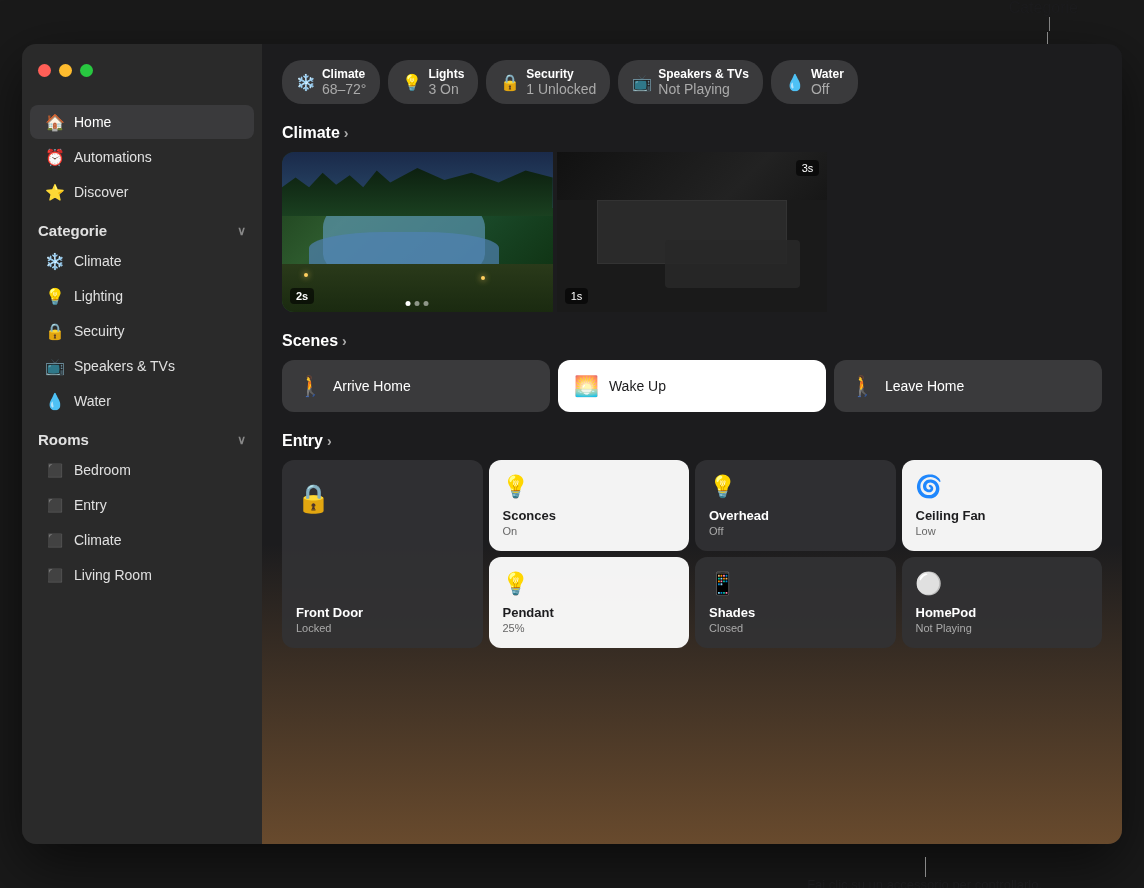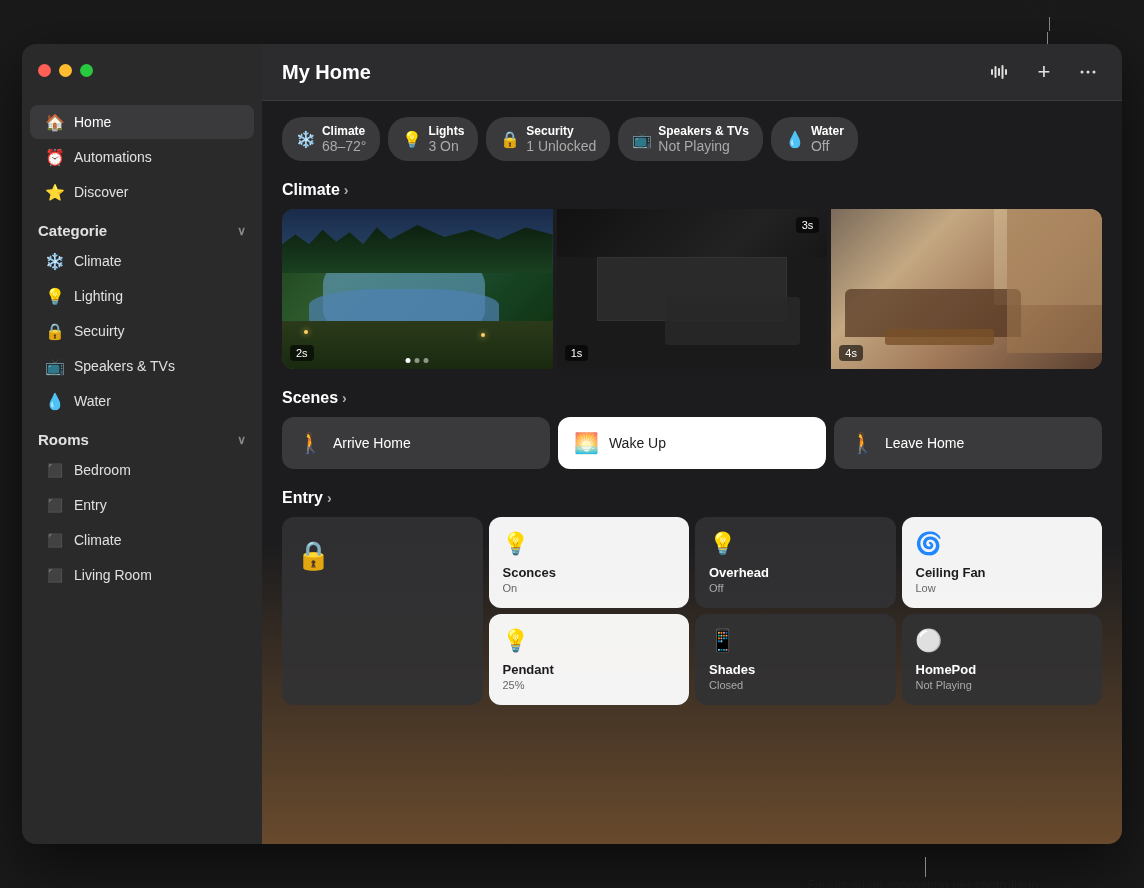--- a/index.html
+++ b/index.html
@@ -226,20 +226,21 @@
       margin-bottom: 20px;
     }
 
     .camera-thumb {
       position: relative;
       overflow: hidden;
     }
 
     .camera-1 {
       background: linear-gradient(135deg, #1a3a1a 0%, #2d5a2d 30%, #1a4a2a 60%, #0d2d0d 100%);
+      font-weight: bold;
     }
     .camera-2 {
       background: linear-gradient(135deg, #1a1a1a 0%, #2a2a2a 50%, #1a1a1a 100%);
     }
     .camera-3 {
       background: linear-gradient(135deg, #8a7a6a 0%, #c4a882 30%, #a08060 60%, #6a5040 100%);
     }
 
     
     .camera-1::before {
@@ -469,42 +470,20 @@
           <span class="sidebar-icon" style="font-size:13px; color:#888;">⬛</span>
           <span>Living Room</span>
         </div>
       </div>
     </div>
 
     <div class="main">
 
       <div class="main-bg"></div>
 
-      <div class="main-header">
-        <span class="main-title">My Home</span>
-        <div class="header-actions">
-          <div class="header-icon-btn">
-            <svg width="20" height="20" viewBox="0 0 20 20" fill="none">
-              <rect x="1" y="7" width="2" height="6" rx="1" fill="#e0e0e0"></rect>
-              <rect x="4.5" y="4" width="2" height="12" rx="1" fill="#e0e0e0"></rect>
-              <rect x="8" y="6" width="2" height="8" rx="1" fill="#e0e0e0"></rect>
-              <rect x="11.5" y="3" width="2" height="14" rx="1" fill="#e0e0e0"></rect>
-              <rect x="15" y="7" width="2" height="6" rx="1" fill="#e0e0e0"></rect>
-            </svg>
-          </div>
-          <div class="header-icon-btn" style="font-size:22px; color:#e0e0e0; font-weight:300;">+</div>
-          <div class="header-icon-btn" style="font-size:18px; color:#e0e0e0;">
-            <svg width="20" height="20" viewBox="0 0 20 20" fill="none">
-              <circle cx="4" cy="10" r="1.5" fill="#e0e0e0"></circle>
-              <circle cx="10" cy="10" r="1.5" fill="#e0e0e0"></circle>
-              <circle cx="16" cy="10" r="1.5" fill="#e0e0e0"></circle>
-            </svg>
-          </div>
-        </div>
-      </div>
 
       <div class="main-scroll">
 
         <div class="category-pills">
           <div class="pill">
             <span class="pill-icon" style="color:#5ac8fa;">❄️</span>
             <div class="pill-text">
               <span class="pill-label">Climate</span>
               <span class="pill-sub">68–72°</span>
             </div>
@@ -574,34 +553,20 @@
 
               <div style="position:absolute;bottom:0;left:0;right:0;height:70%;background:#1a1a1a;"></div>
               <div style="position:absolute;bottom:30%;left:15%;right:15%;height:40%;background:#2a2a2a;border:1px solid #333;"></div>
 
               <div style="position:absolute;bottom:15%;left:40%;right:10%;height:30%;background:rgba(40,40,40,0.9);border-radius:4px;"></div>
             </div>
             <div class="camera-timestamp">1s</div>
             <div style="position:absolute;top:8px;right:8px;background:rgba(0,0,0,0.6);color:white;font-size:11px;padding:2px 6px;border-radius:4px;">3s</div>
           </div>
 
-          <div class="camera-thumb camera-3">
-            <div style="position:absolute;inset:0;">
-              <div style="position:absolute;inset:0;background:linear-gradient(135deg,#7a6a5a 0%,#c4a882 30%,#a07858 60%,#5a4030 100%);"></div>
-
-              <div style="position:absolute;top:0;right:0;width:40%;height:60%;background:rgba(220,200,160,0.4);"></div>
-
-              <div style="position:absolute;bottom:20%;left:5%;right:30%;height:30%;background:rgba(80,50,30,0.7);border-radius:6px 6px 0 0;"></div>
-
-              <div style="position:absolute;bottom:15%;left:20%;right:40%;height:10%;background:rgba(120,80,40,0.8);border-radius:3px;"></div>
-
-              <div style="position:absolute;top:0;right:0;width:35%;height:90%;background:rgba(160,120,80,0.6);"></div>
-            </div>
-            <div class="camera-timestamp">4s</div>
-          </div>
         </div>
 
         <div class="section-header">
           <span>Scenes</span>
           <span class="chevron">›</span>
         </div>
 
         <div class="scenes-row">
           <div class="scene-card scene-dark">
             <span class="scene-icon scene-arrive">🚶</span>
@@ -619,20 +584,24 @@
 
         <div class="section-header">
           <span>Entry</span>
           <span class="chevron">›</span>
         </div>
 
         <div class="entry-grid">
 
           <div class="device-card device-card-dark span-col" style="justify-content:flex-end;">
             <span class="device-icon icon-lock" style="font-size:28px; color:#30d158; margin-bottom:auto; margin-top:8px;">🔒</span>
+            <div>
+              <div class="device-name">Front Door</div>
+              <div class="device-status">Locked</div>
+            </div>
           </div>
 
           <div class="device-card device-card-light">
             <span class="device-icon" style="color:#ffd60a;">💡</span>
             <div class="device-name">Sconces</div>
             <div class="device-status">On</div>
           </div>
 
           <div class="device-card device-card-dark">
             <span class="device-icon" style="color:#888;">💡</span>

